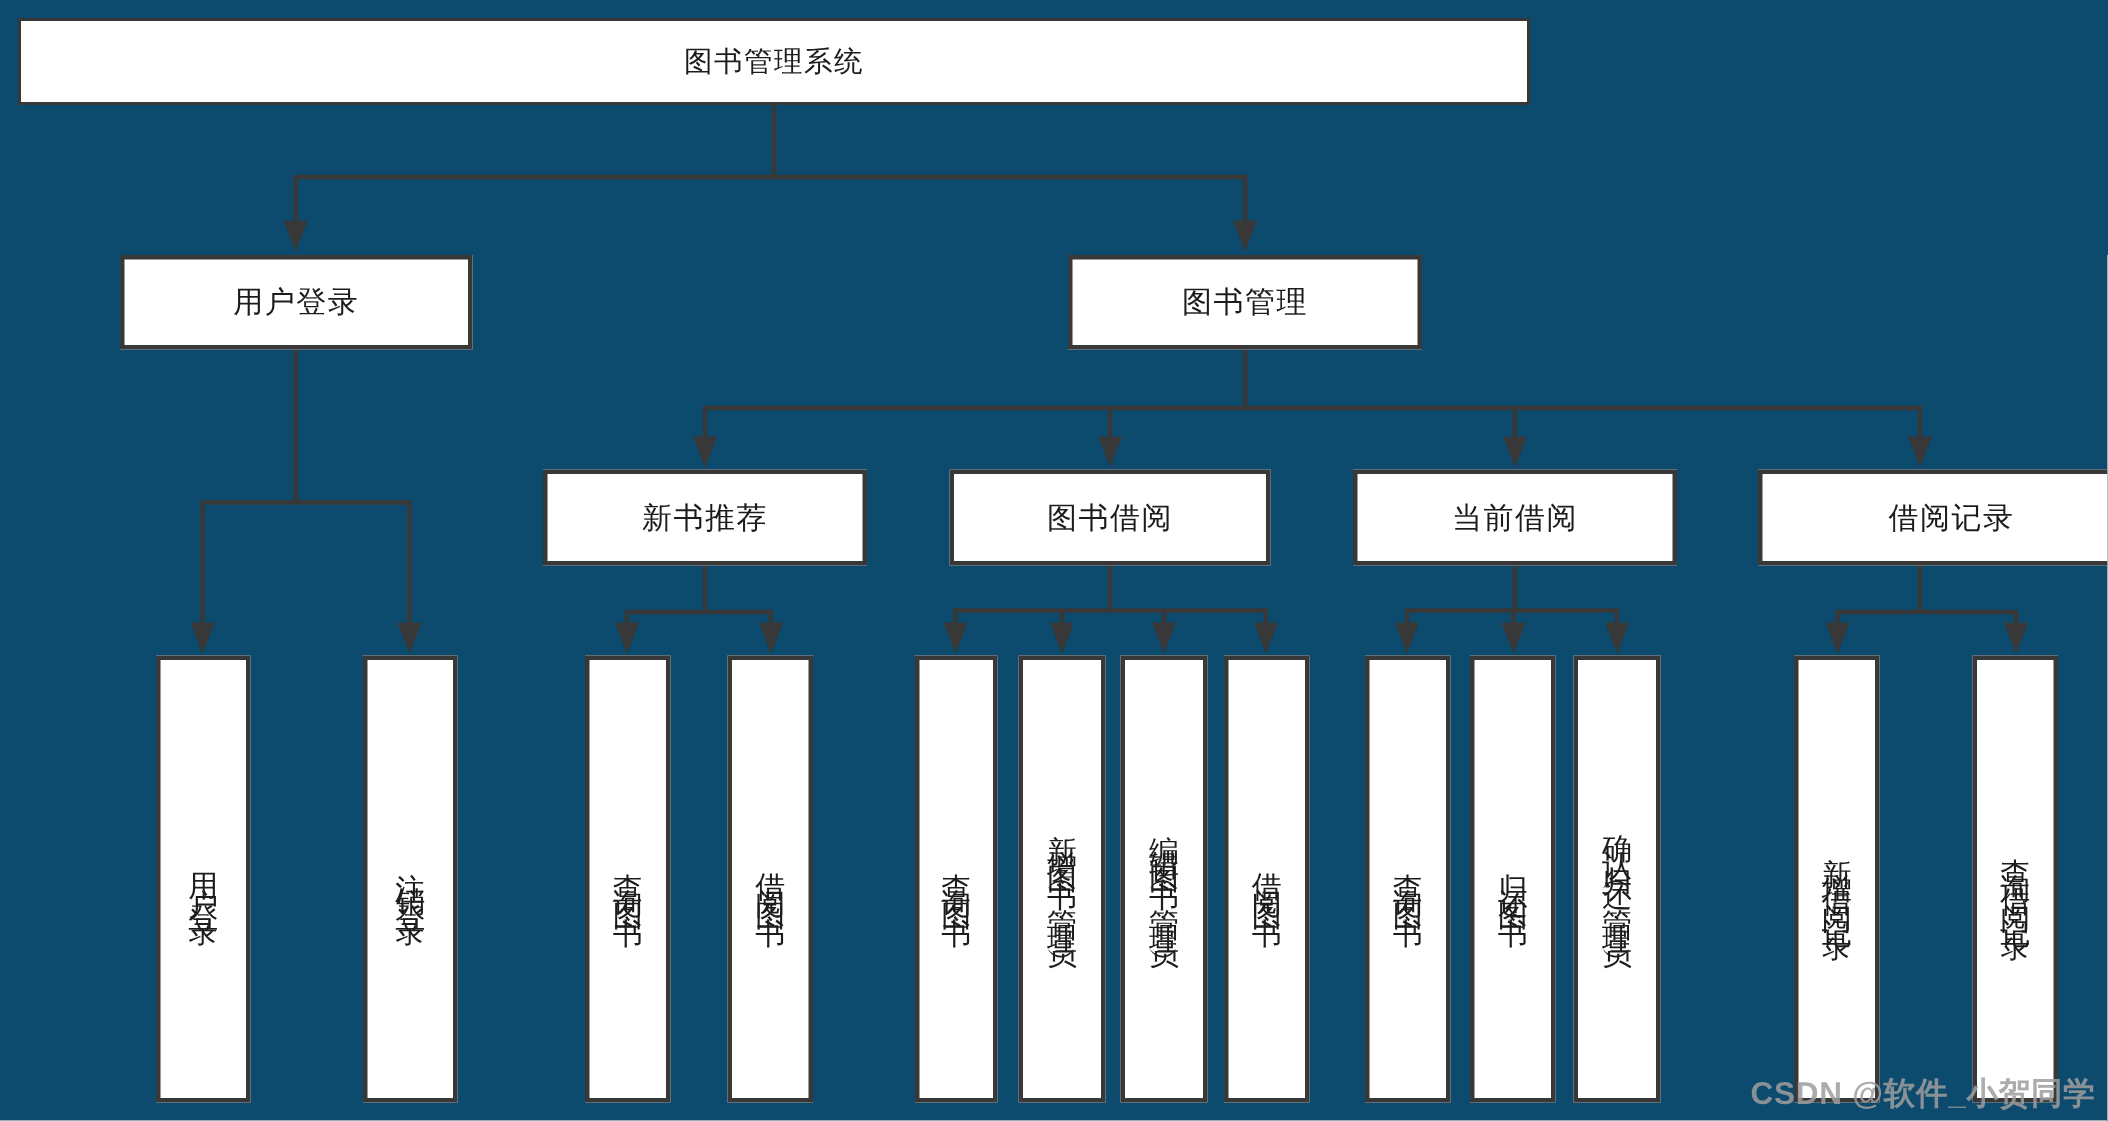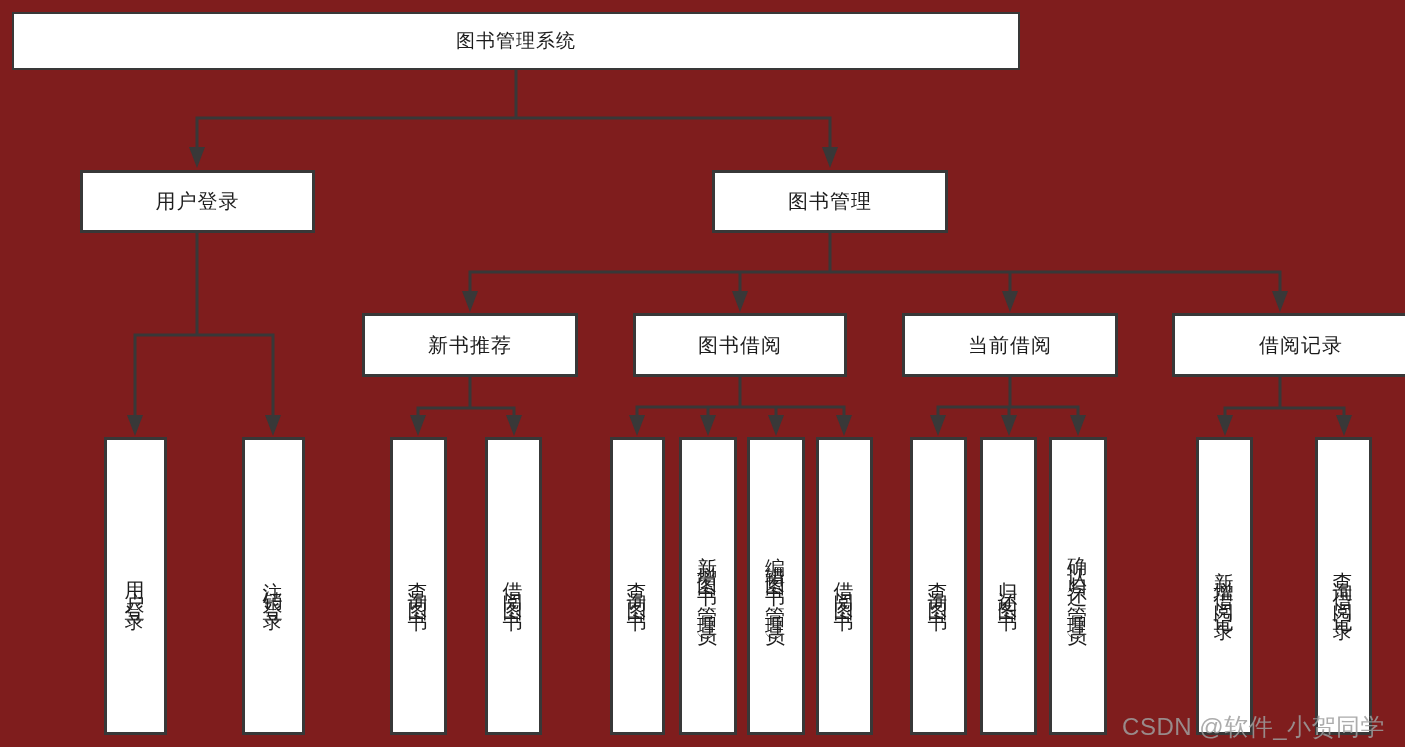--- a/index.html
+++ b/index.html
@@ -1,19 +1,19 @@
 <!DOCTYPE html>
 <html><head>
 <meta charset="utf-8">
 <style>
   html,body{margin:0;padding:0;background:#ffffff;}
   .canvas{
     position:relative;
     width:1405px;height:747px;
-    background:#7f1d1d;
+    background:#0c4a6e;
     font-family:"Liberation Sans","DejaVu Sans",sans-serif;
     overflow:hidden;
   }
   .wires{position:absolute;left:0;top:0;pointer-events:none;}
   .box{
     position:absolute;
     box-sizing:border-box;
     border:3px solid #383838;
     background:#ffffff;
     display:flex;align-items:center;justify-content:center;
@@ -24,25 +24,26 @@
   }
   .box.root{border-width:2px;font-size:19px;}
   .vbox{
     writing-mode:vertical-rl;
     letter-spacing:10px;
     font-size:20px;
     white-space:normal;
   }
   .watermark{
     position:absolute;
-    right:20px;bottom:4px;
-    font-size:24px;
+    right:8px;bottom:4px;
+    font-size:21px;
     color:rgba(158,158,158,0.85);
     letter-spacing:0.5px;
     z-index:5;
+    font-weight:bold;
   }
 </style>
 </head>
 <body>
 
 <div class="canvas">
 
   <svg class="wires" width="1405" height="747" viewBox="0 0 1405 747">
     <g stroke="#383838" stroke-width="3" fill="none" stroke-linecap="square">
 

